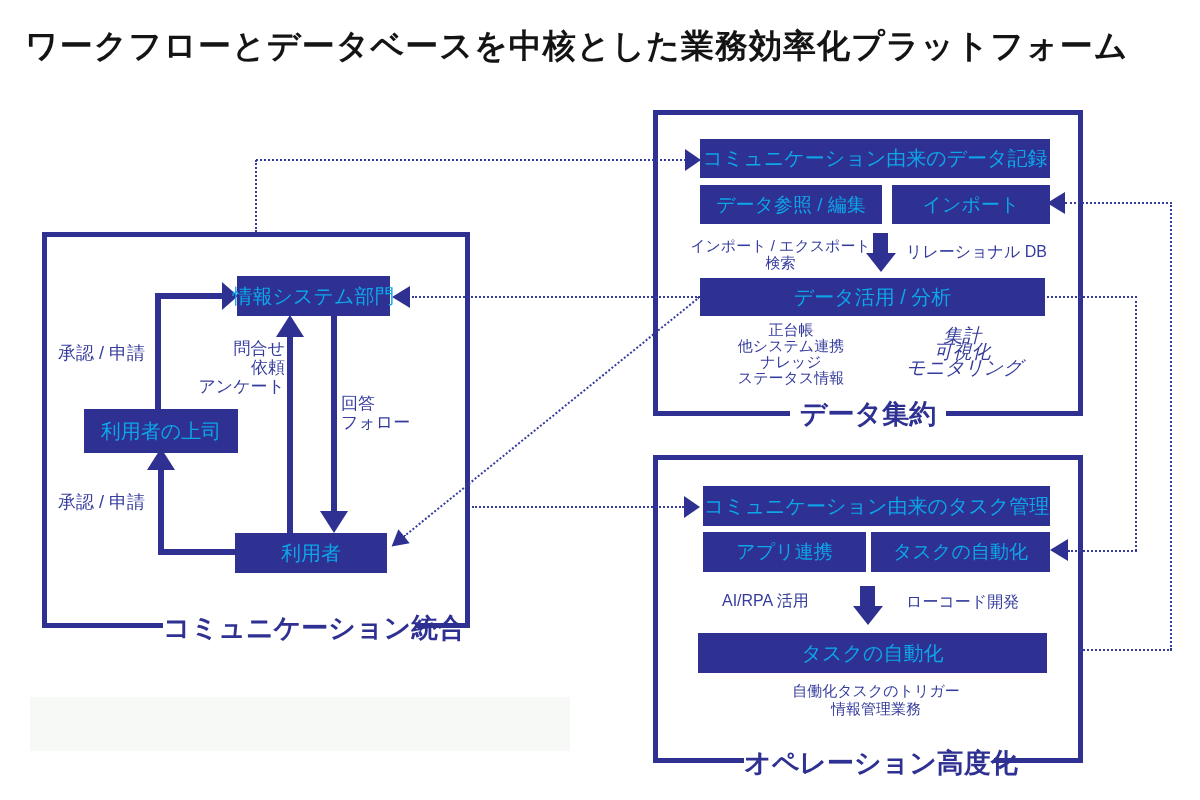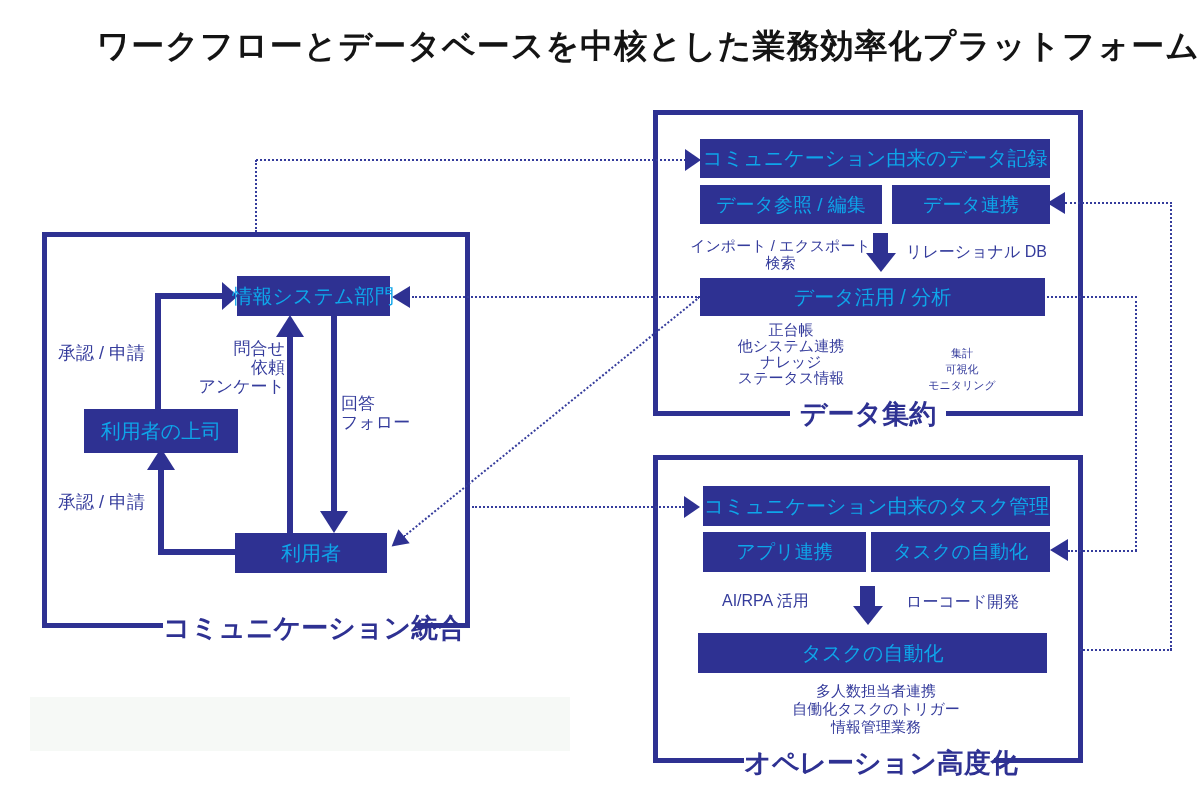--- a/index.html
+++ b/index.html
@@ -5,22 +5,22 @@
   :root{
     --navy:#2e3192;
     --blue-text:#353c9c;
   }
   html,body{margin:0;padding:0;background:#fff;}
   .stage{
     position:relative;width:1200px;height:800px;background:#fff;overflow:hidden;
     font-family:"Liberation Sans",sans-serif;color:var(--blue-text);
   }
   .title{
-    position:absolute;left:0;right:0;top:24px;text-align:right;
-    font-size:33px;font-weight:600;color:#141414;letter-spacing:1px;white-space:nowrap;
+    position:absolute;left:0;right:0;top:24px;text-align:left;
+    font-size:33px;font-weight:600;color:#141414;letter-spacing:1px;white-space:nowrap;padding-left:25px;
   }
   .group{position:absolute;border:5px solid var(--navy);box-sizing:border-box;background:transparent;}
   .group-label{
     position:absolute;color:var(--navy);font-size:27px;font-weight:600;text-align:center;
     background:#fff;white-space:nowrap;line-height:34px;z-index:4;
   }
   .navy-box{
     position:absolute;background:var(--navy);color:#0ea5e9;display:flex;align-items:center;justify-content:center;
     box-sizing:border-box;white-space:nowrap;z-index:3;font-weight:500;
   }
@@ -81,60 +81,59 @@
     <span>回答</span>
     <span>フォロー</span>
   </div>
   <div class="lbl" style="left:58px;top:490px;font-size:18px;">承認 / 申請</div>
 
   <div class="group" style="left:653px;top:110px;width:430px;height:306px;"></div>
   <div class="group-label" style="left:790px;top:397px;width:156px;">データ集約</div>
 
   <div class="navy-box" style="left:700px;top:139px;width:350px;height:39px;font-size:20px;">コミュニケーション由来のデータ記録</div>
   <div class="navy-box" style="left:700px;top:185px;width:182px;height:39px;font-size:19px;">データ参照 / 編集</div>
-  <div class="navy-box" style="left:892px;top:185px;width:158px;height:39px;font-size:19px;">データ連携</div>
+  <div class="navy-box" style="left:892px;top:185px;width:158px;height:39px;font-size:19px;">インポート</div>
 
   <div class="lbl center" style="left:688px;top:237px;width:185px;font-size:15px;line-height:17px;">
     <span>インポート / エクスポート</span>
     <span>検索</span>
   </div>
   <div class="seg" style="left:873px;top:233px;width:15px;height:21px;"></div>
   <div class="tri tri-blockdown" style="left:866px;top:253px;"></div>
   <div class="lbl" style="left:906px;top:242px;font-size:16px;">リレーショナル DB</div>
 
   <div class="navy-box" style="left:700px;top:278px;width:345px;height:38px;font-size:20px;">データ活用 / 分析</div>
 
   <div class="lbl center" style="left:702px;top:322px;width:178px;font-size:15px;line-height:16px;">
     <span>正台帳</span>
     <span>他システム連携</span>
     <span>ナレッジ</span>
     <span>ステータス情報</span>
   </div>
-  <div class="lbl center" style="left:906px;top:345px;width:112px;font-size:11px;line-height:16px;">
+  <div class="lbl center" style="left:906px;top:328px;width:112px;font-size:19px;line-height:16px;font-style:italic;">
     <span>集計</span>
     <span>可視化</span>
     <span>モニタリング</span>
   </div>
 
   <div class="group" style="left:653px;top:455px;width:430px;height:308px;"></div>
   <div class="group-label" style="left:744px;top:746px;width:250px;">オペレーション高度化</div>
 
   <div class="navy-box" style="left:703px;top:486px;width:347px;height:40px;font-size:20px;">コミュニケーション由来のタスク管理</div>
   <div class="navy-box" style="left:703px;top:532px;width:163px;height:40px;font-size:19px;">アプリ連携</div>
   <div class="navy-box" style="left:871px;top:532px;width:179px;height:40px;font-size:19px;">タスクの自動化</div>
 
   <div class="lbl" style="left:722px;top:591px;font-size:16px;">AI/RPA 活用</div>
   <div class="seg" style="left:860px;top:586px;width:15px;height:21px;"></div>
   <div class="tri tri-blockdown" style="left:853px;top:606px;"></div>
   <div class="lbl" style="left:906px;top:592px;font-size:16px;">ローコード開発</div>
 
   <div class="navy-box" style="left:698px;top:633px;width:349px;height:40px;font-size:20px;">タスクの自動化</div>
 
   <div class="lbl center" style="left:758px;top:682px;width:236px;font-size:15px;line-height:18px;">
-    <span>多人数担当者連携</span>
     <span>自働化タスクのトリガー</span>
     <span>情報管理業務</span>
   </div>
 
   <div class="dot-v" style="left:255px;top:160px;height:72px;"></div>
   <div class="dot-h" style="left:256px;top:159px;width:430px;"></div>
   <div class="tri tri-right" style="left:685px;top:149px;"></div>
 
   <div class="dot-h" style="left:472px;top:506px;width:212px;"></div>
   <div class="tri tri-right" style="left:684px;top:496px;"></div>

